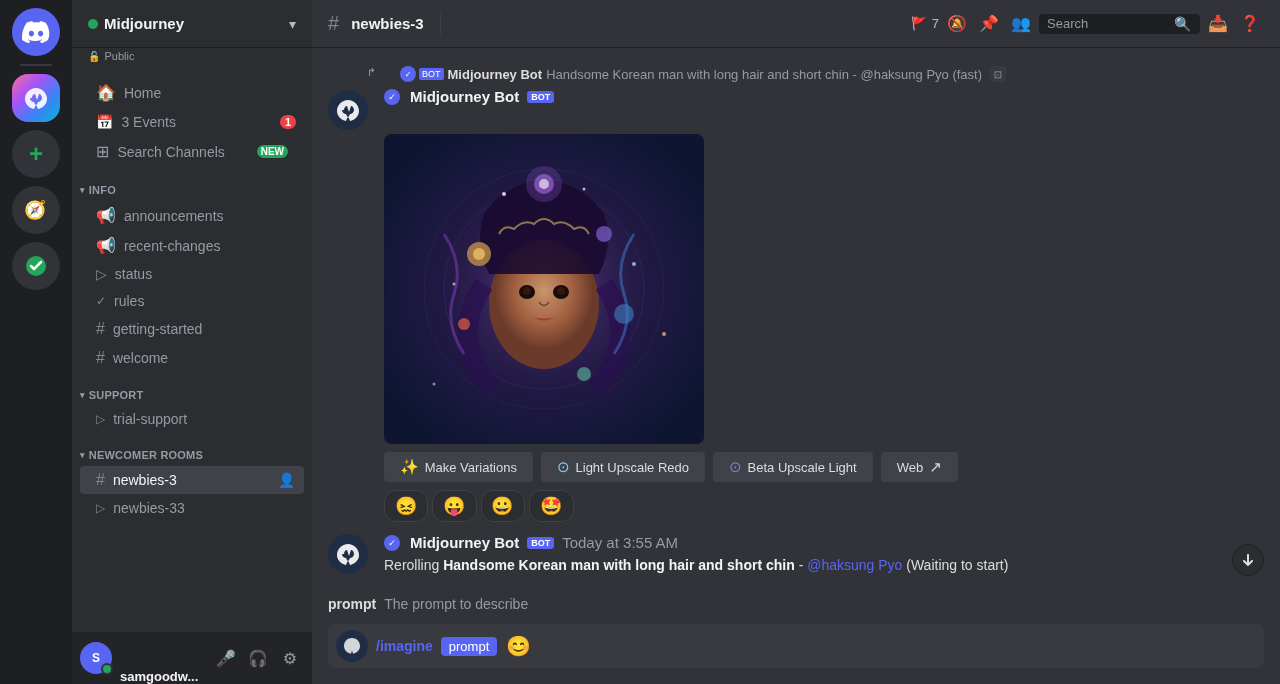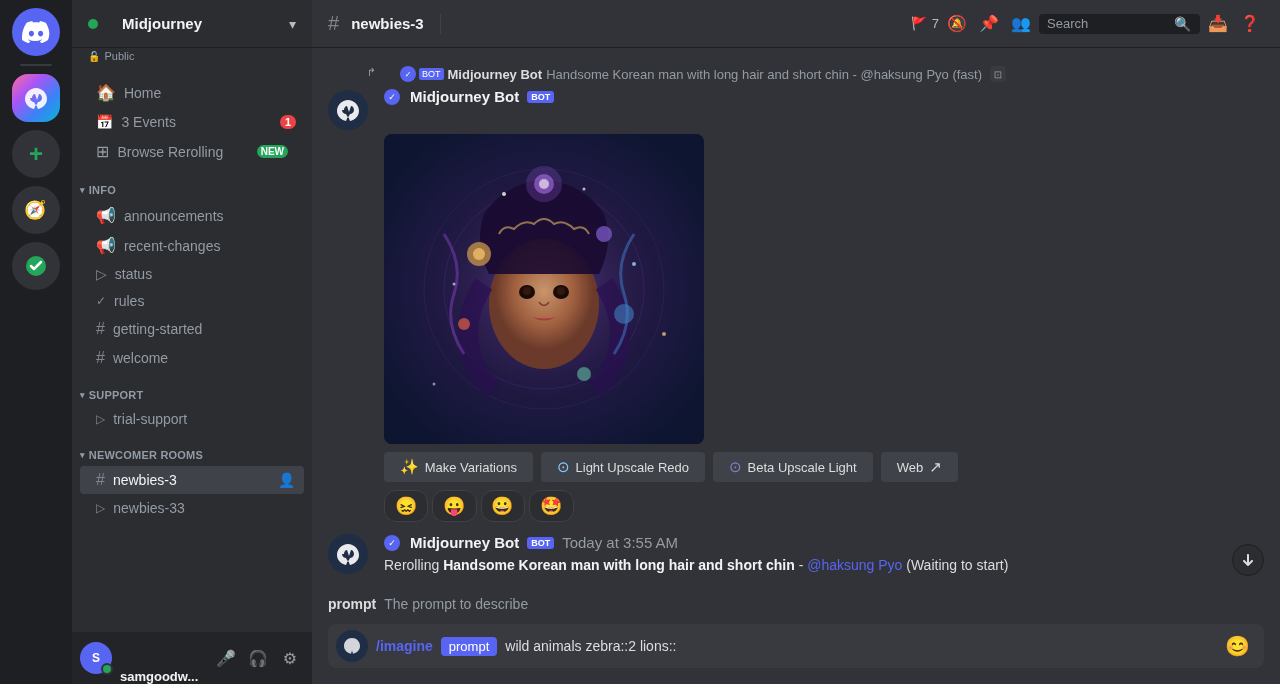--- a/index.html
+++ b/index.html
@@ -74,21 +74,21 @@
       justify-content: space-between;
       border-bottom: 1px solid #1e1f22;
       cursor: pointer;
     }
     .server-header-name {
       font-weight: 600;
       color: #f2f3f5;
       font-size: 15px;
       display: flex;
       align-items: center;
-      gap: 24px;
+      gap: 6px;
     }
     .green-circle {
       width: 10px;
       height: 10px;
       background: #23a55a;
       border-radius: 50%;
       display: inline-block;
     }
     .public-label {
       font-size: 11px;
@@ -573,21 +573,21 @@
       <span class="icon">🏠</span>
       <span>Home</span>
     </div>
     <div class="events-item">
       <span style="font-size:14px;">📅</span>
       <span>3 Events</span>
       <span class="badge">1</span>
     </div>
     <div class="nav-item">
       <span class="icon">⊞</span>
-      <span>Browse Rerolling</span>
+      <span>Search Channels</span>
       <span class="badge new">NEW</span>
     </div>
 
     <div class="category-header">
       <span style="font-size:9px;">▾</span>
       <span>INFO</span>
     </div>
     <div class="channel-item">
       <span class="channel-hash">📢</span>
       <span>announcements</span>
@@ -857,19 +857,18 @@
   <div class="input-area">
     <div class="input-box">
       <div class="input-avatar">
         <svg width="24" height="24" viewBox="0 0 24 24">
           <circle cx="12" cy="12" r="12" fill="#1f2e45"></circle>
           <path d="M12 4 C7.5 4 4 7.5 4 12 C4 16 7 19 11 19.7 L12 16.5 L13 19.7 C17 19 20 16 20 12 C20 7.5 16.5 4 12 4Z" fill="white" opacity="0.8"></path>
         </svg>
       </div>
       <span class="slash-cmd">/imagine</span>
       <span class="cmd-chip">prompt</span>
-      <input class="input-text-area" type="text" value="wild animals zebra::2 lions::" style="">
       <div class="input-right-icon">
         <span>😊</span>
       </div>
     </div>
   </div>
 </div>
 
 </body></html>

